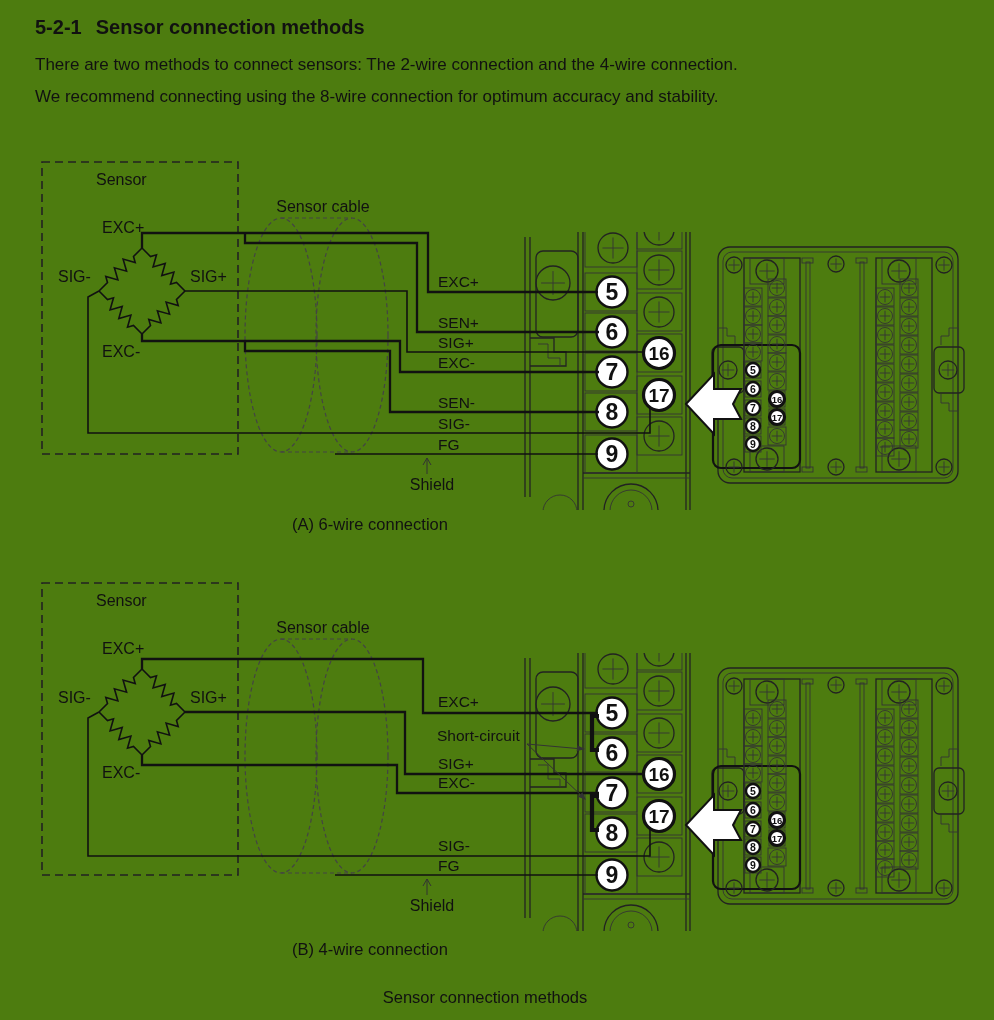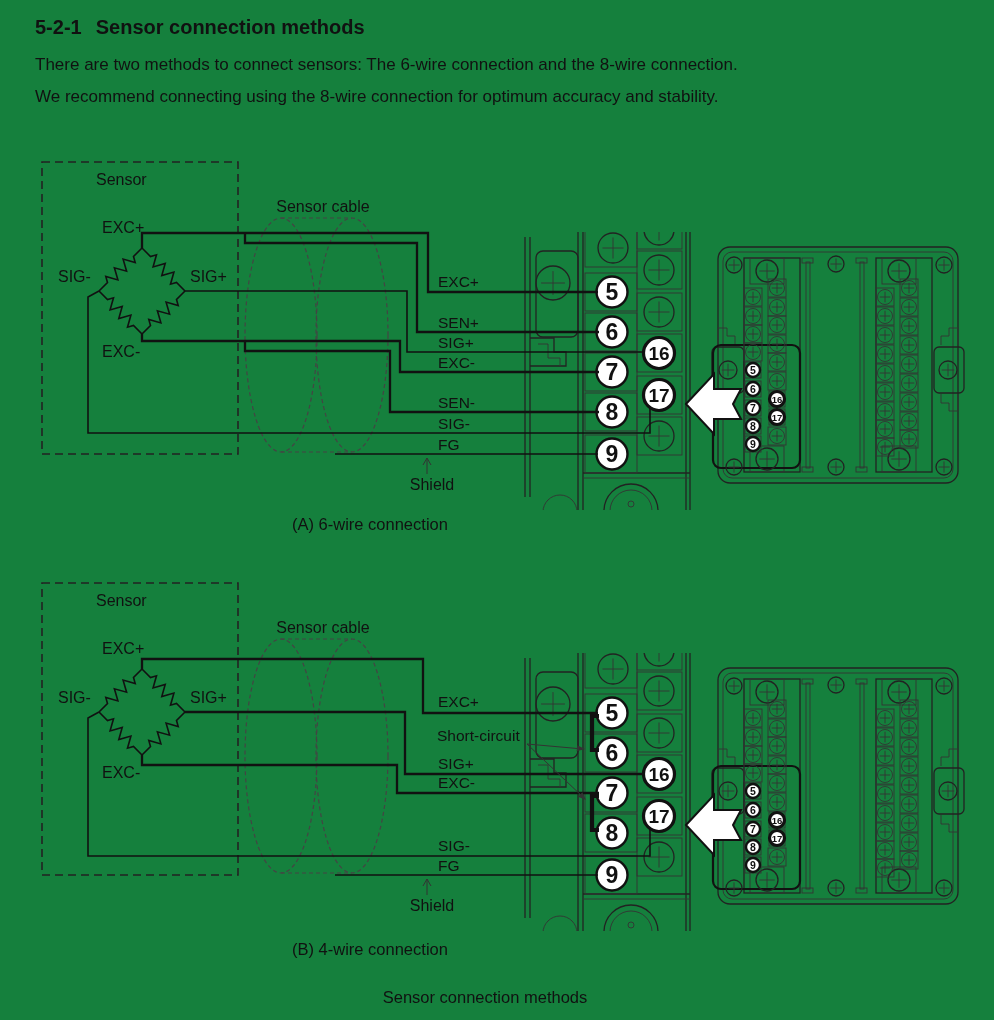--- a/index.html
+++ b/index.html
@@ -1,16 +1,16 @@
 <!DOCTYPE html>
 <html><head>
 <meta charset="utf-8">
 <style>
   html,body{margin:0;padding:0;background:#fff;}
-  #page{position:relative;width:994px;height:1020px;background:#15803d;overflow:hidden;
+  #page{position:relative;width:994px;height:1020px;background:#4d7c0f;overflow:hidden;
         font-family:"Liberation Sans",sans-serif;color:#111;}
   .heading{position:absolute;left:35px;top:16px;font-size:20px;font-weight:bold;white-space:nowrap;}
   .heading .hnum{margin-right:14px;}
   .para{position:absolute;left:35px;font-size:17px;white-space:nowrap;}
   #para1{top:55px;} #para2{top:87px;}
   svg{position:absolute;left:0;top:0;}
   .ln{fill:none;stroke:#222;stroke-width:1.3;}
   .thin{fill:none;stroke:#333;stroke-width:0.9;}
   .wire{fill:none;stroke:#111;stroke-width:2.3;stroke-linejoin:miter;}
   .wireThin{fill:none;stroke:#111;stroke-width:1.6;stroke-linejoin:miter;}
@@ -28,21 +28,21 @@
   .hl{fill:none;stroke:#111;stroke-width:2.2;}
 </style>
 </head>
 <body>
 
 <div id="page">
 
   <div class="heading">
     <span class="hnum">5-2-1</span><span>Sensor connection methods</span>
   </div>
-  <div class="para" id="para1">There are two methods to connect sensors: The 6-wire connection and the 8-wire connection.</div>
+  <div class="para" id="para1">There are two methods to connect sensors: The 2-wire connection and the 4-wire connection.</div>
   <div class="para" id="para2">We recommend connecting using the 8-wire connection for optimum accuracy and stability.</div>
 
   <svg width="994" height="1020" viewBox="0 0 994 1020">
     <defs>
       <clipPath id="stripClip">
           <rect x="514" y="232" width="184" height="278"></rect>
         </clipPath>
 
       <g id="sensorUnit">
         <rect x="42" y="162" width="196" height="292" class="dashbox"></rect>

